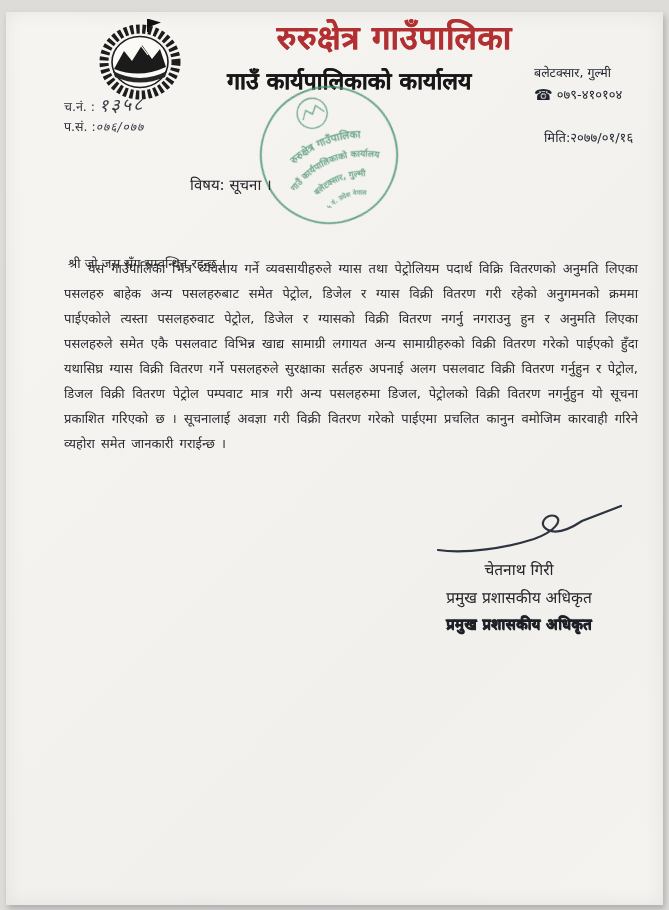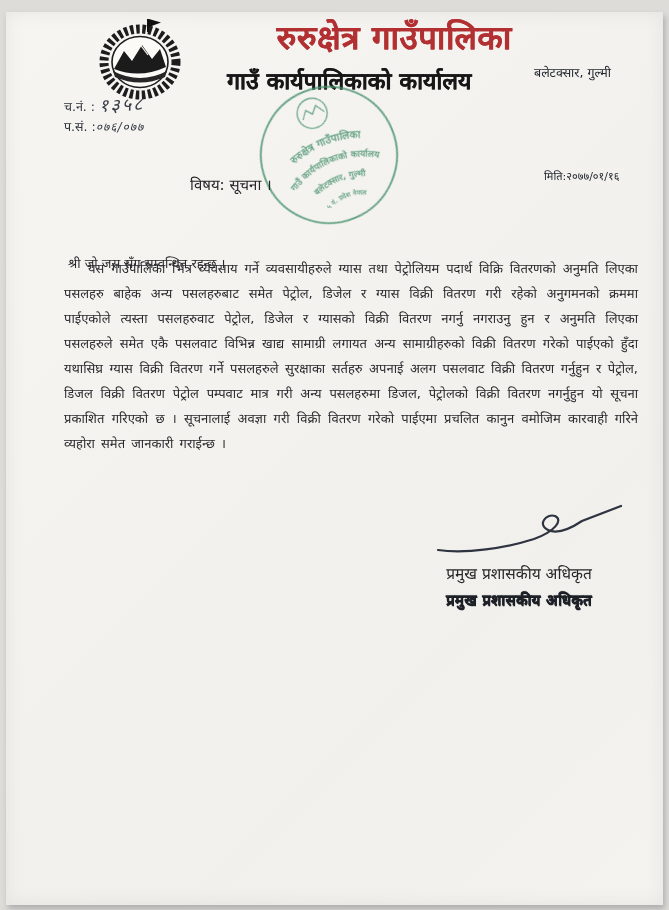--- a/index.html
+++ b/index.html
@@ -31,21 +31,21 @@
     white-space:nowrap;
   }
   .contact{
     position:absolute;left:528px;top:52px;width:132px;
     font-size:12.5px;color:#20242c;line-height:1.5;
   }
   .contact .phone-line{font-size:13px;margin-top:1px;}
   .phone-glyph{font-size:15px;vertical-align:-1px;}
   .date-line{
     position:absolute;left:538px;top:116px;
-    font-size:11px;color:#23272f;margin-top:40px;
+    font-size:13px;color:#23272f;
   }
   .ref-block{
     position:absolute;left:58px;top:80px;
     font-size:12.5px;color:#2b2f38;line-height:1.45;
   }
   .ref-line .hand{
     font-size:18px;font-style:italic;color:#383c46;
     letter-spacing:2px;display:inline-block;transform:rotate(-2deg);
   }
   .disp-line .hand2{font-size:12px;font-style:italic;color:#383c46;letter-spacing:1px;}
@@ -98,20 +98,21 @@
     <path d="M15 53 Q42 67 69 53 L67 59 Q42 70 17 59 Z" fill="#262626"></path>
     <rect x="49" y="1" width="2" height="13" fill="#101010"></rect>
     <path d="M51 1 L63 4.5 L51 9 Z" fill="#101010"></path>
   </svg>
 
   <div class="muni-title">रुरुक्षेत्र गाउँपालिका</div>
   <div class="office-title">गाउँ कार्यपालिकाको कार्यालय</div>
 
   <div class="contact">
     <div>बलेटक्सार, गुल्मी</div>
+    <div class="phone-line"><span class="phone-glyph">☎</span> <span>०७९-४१०१०४</span></div>
   </div>
   <div class="date-line">मिति:२०७७/०१/१६</div>
 
   <div class="ref-block">
     <div class="ref-line"><span>च.नं. :</span> <span class="hand">१३५८</span></div>
     <div class="disp-line"><span>प.सं. :</span><span class="hand2">०७६/०७७</span></div>
   </div>
 
   <svg class="stamp" viewBox="0 0 150 150">
     <defs>
@@ -130,17 +131,18 @@
   </svg>
 
   <div class="subject">विषय: सूचना ।</div>
   <div class="salutation">श्री जो जस सँग सम्वन्धित रहन्छ ।</div>
   <div class="body-text">यस गाउँपालिका भित्र  व्यवसाय गर्ने व्यवसायीहरुले ग्यास तथा पेट्रोलियम पदार्थ विक्रि वितरणको अनुमति लिएका पसलहरु बाहेक अन्य पसलहरुबाट समेत पेट्रोल, डिजेल र ग्यास विक्री वितरण गरी रहेको अनुगमनको क्रममा पाईएकोले त्यस्ता पसलहरुवाट पेट्रोल, डिजेल र ग्यासको विक्री वितरण नगर्नु नगराउनु हुन र अनुमति लिएका पसलहरुले समेत एकै पसलवाट विभिन्न खाद्य सामाग्री लगायत अन्य सामाग्रीहरुको विक्री वितरण गरेको पाईएको हुँदा यथासिघ्र ग्यास विक्री वितरण गर्ने पसलहरुले सुरक्षाका सर्तहरु अपनाई अलग पसलवाट विक्री वितरण गर्नुहुन र पेट्रोल, डिजल विक्री वितरण पेट्रोल पम्पवाट मात्र गरी अन्य पसलहरुमा डिजल, पेट्रोलको विक्री वितरण नगर्नुहुन यो सूचना प्रकाशित गरिएको छ । सूचनालाई अवज्ञा गरी विक्री वितरण गरेको पाईएमा प्रचलित कानुन वमोजिम कारवाही गरिने व्यहोरा समेत जानकारी गराईन्छ ।</div>
 
   <div class="sig-block">
     <svg class="sig-scribble" width="190" height="52" viewBox="0 0 190 52">
       <path d="M4 46 C 32 50, 72 44, 100 35 C 120 28, 130 16, 121 12 C 112 9, 103 21, 114 26 C 125 31, 139 23, 148 17 L 187 2" fill="none" stroke="#2e3340" stroke-width="2.2" stroke-linecap="round"></path>
     </svg>
+    <div class="sig-name">चेतनाथ गिरी</div>
     <div class="sig-designation">प्रमुख प्रशासकीय अधिकृत</div>
     <div class="sig-designation-stamp">प्रमुख प्रशासकीय अधिकृत</div>
   </div>
 
 </div>
 
 </body></html>

